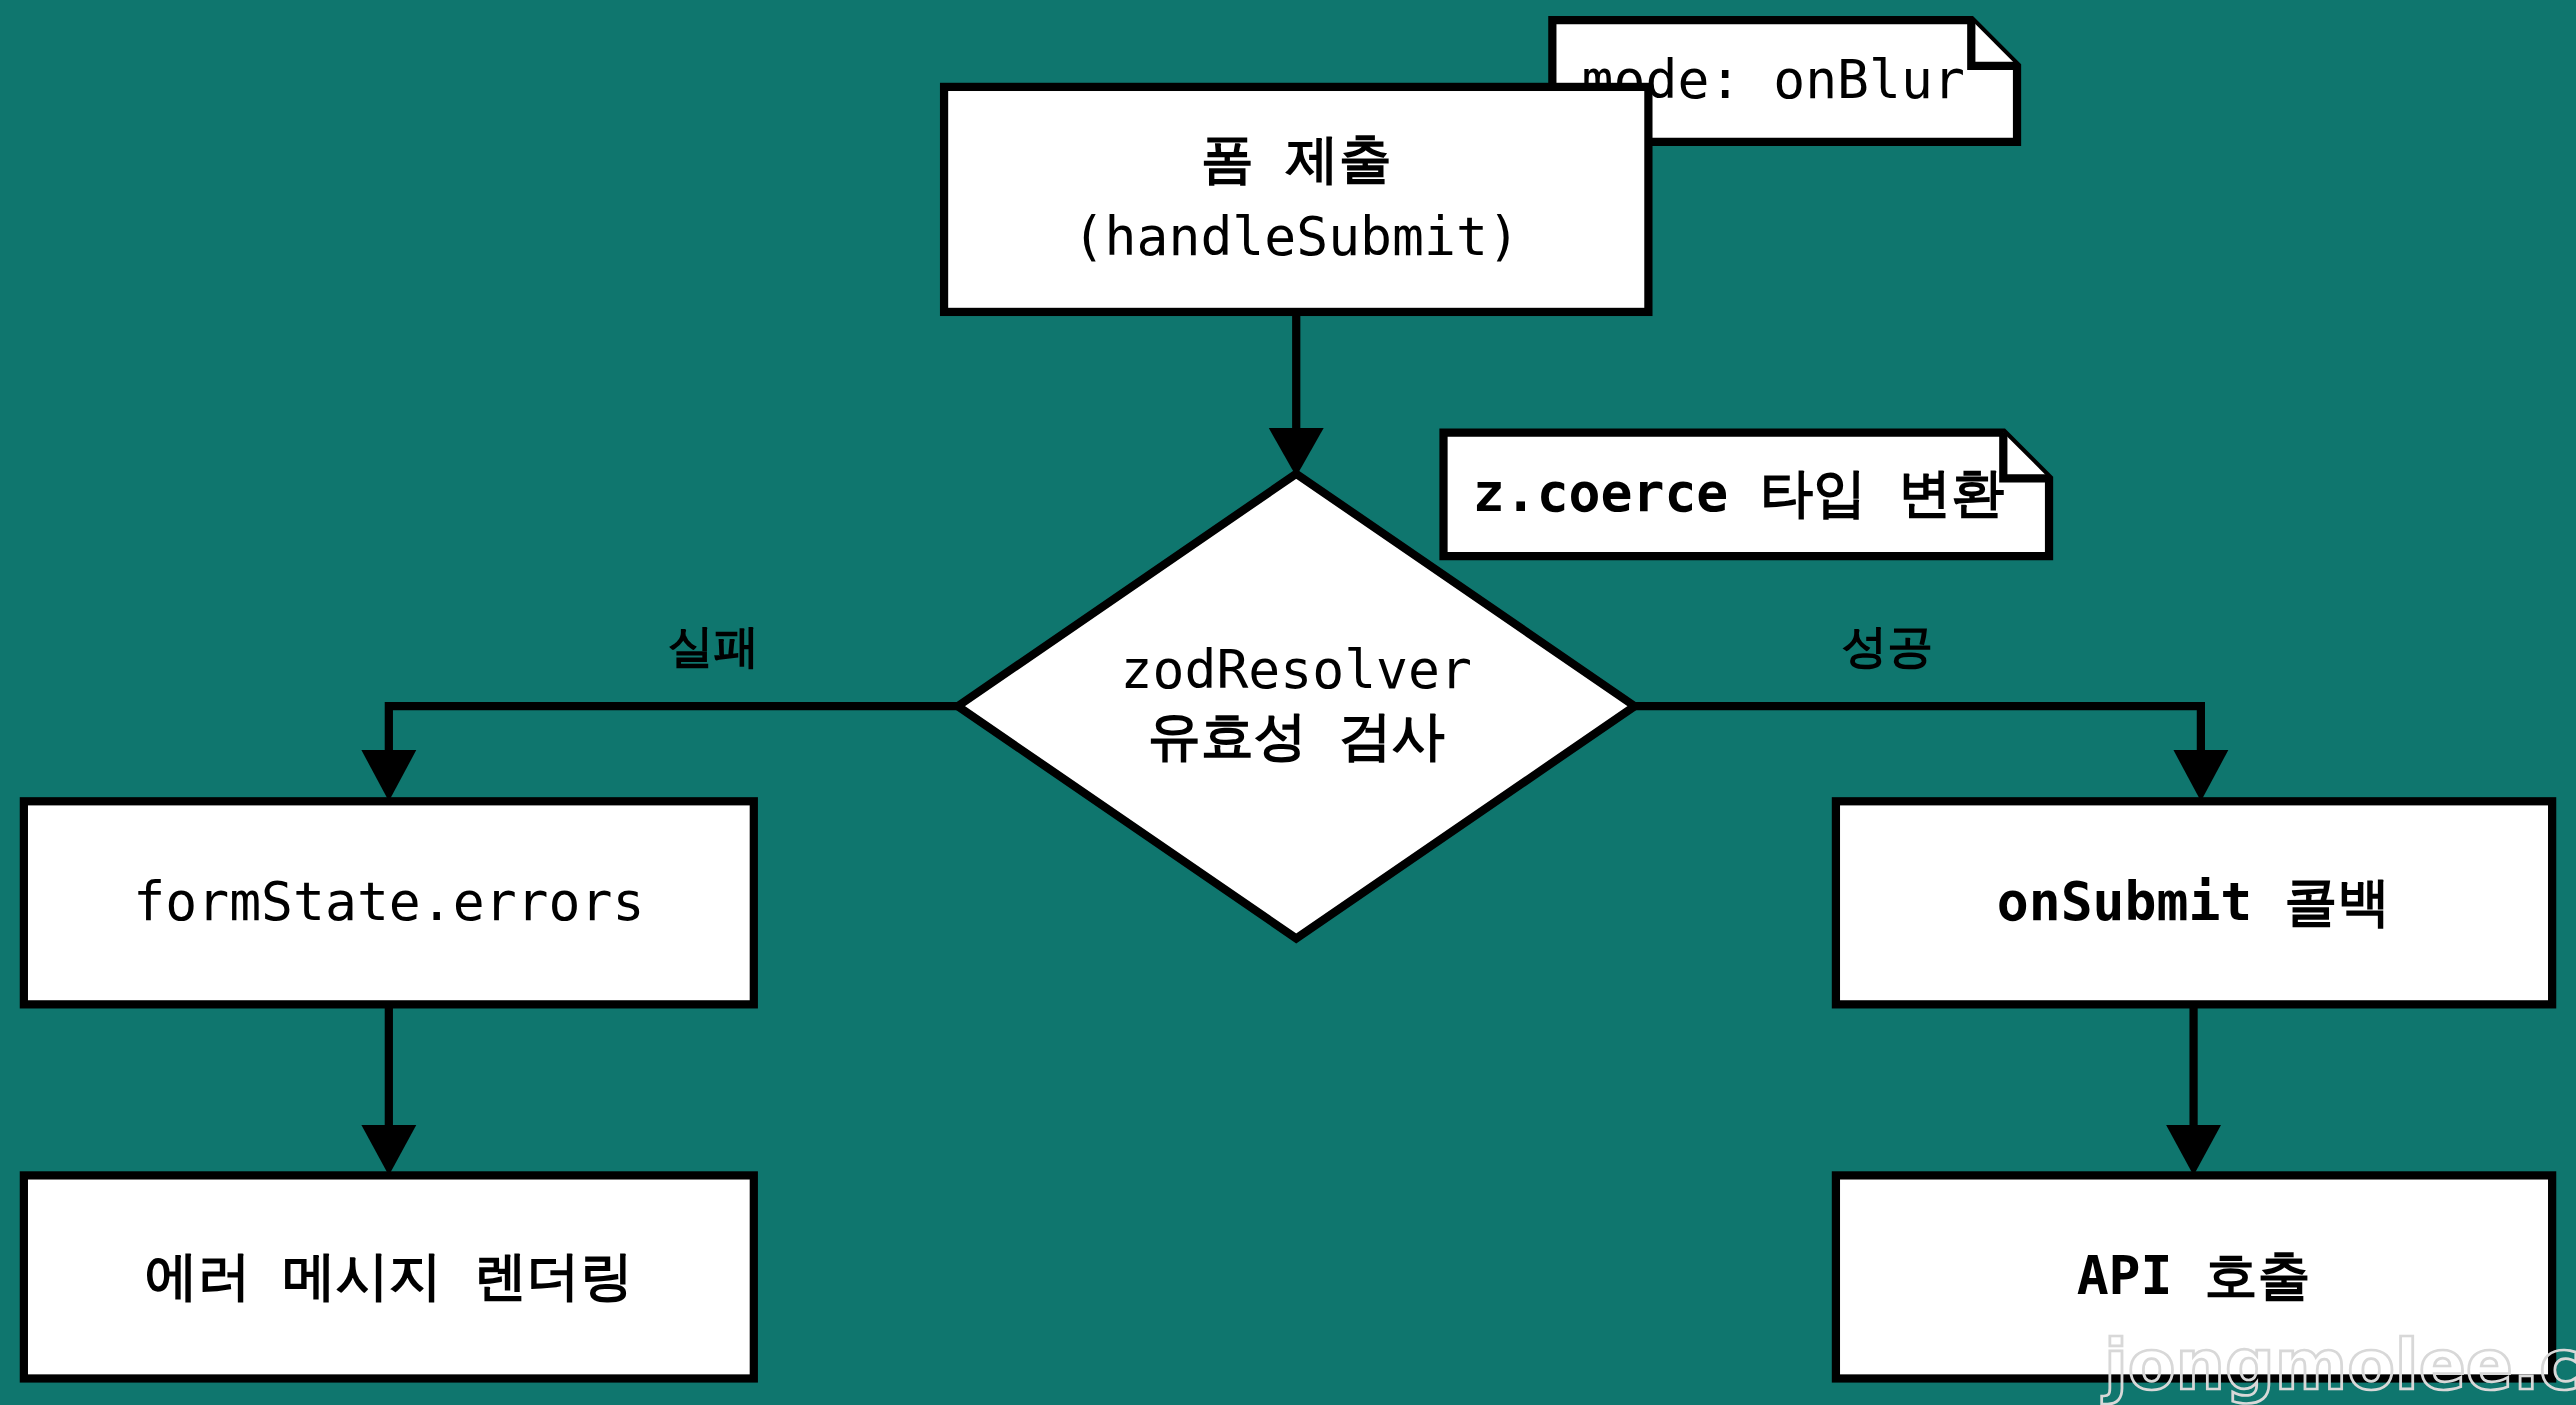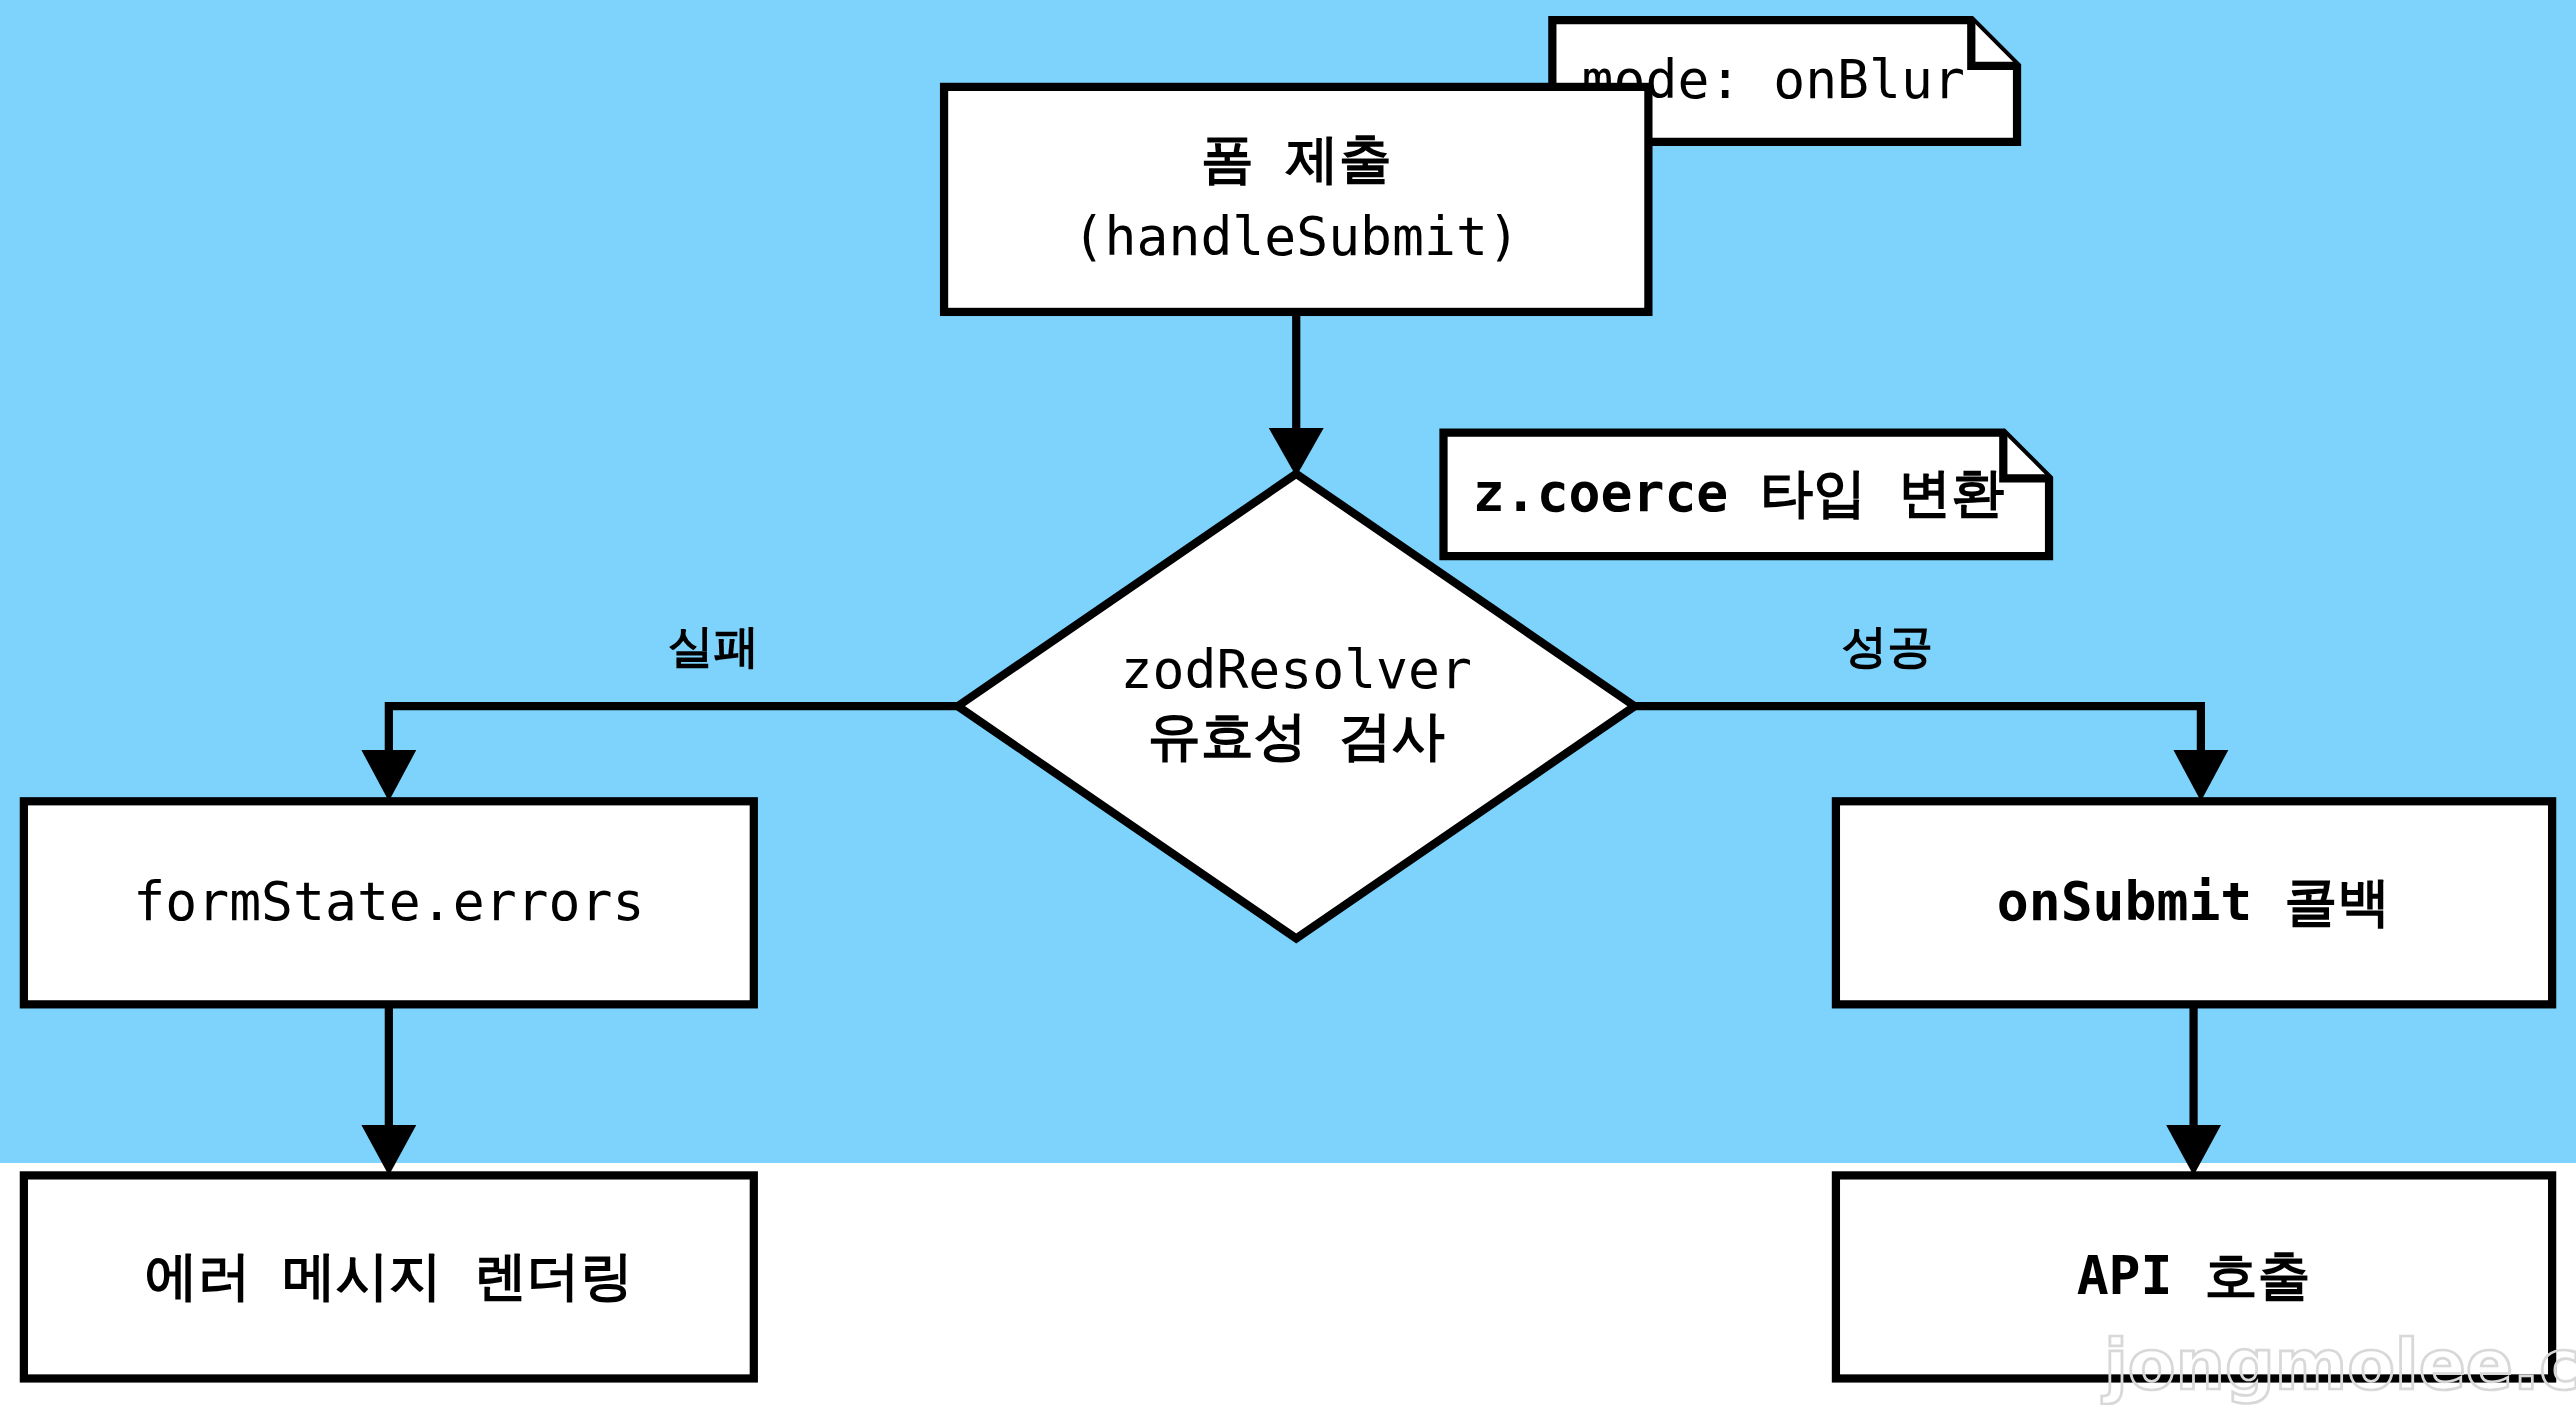--- a/index.html
+++ b/index.html
@@ -9,22 +9,22 @@
   }
   body {
     width: 2576px;
     height: 1405px;
     overflow: hidden;
     font-family: "Liberation Sans", sans-serif;
   }
   #diagram-root {
     position: relative;
     width: 2576px;
-    height: 1163px;
-    background: #7dd3fc;
+    height: 1405px;
+    background: #0f766e;
   }
   svg.flow {
     display: block;
     width: 2576px;
     height: 1405px;
   }
   .shape-stroke {
     fill: #ffffff;
     stroke: #000000;
     stroke-width: 9;

